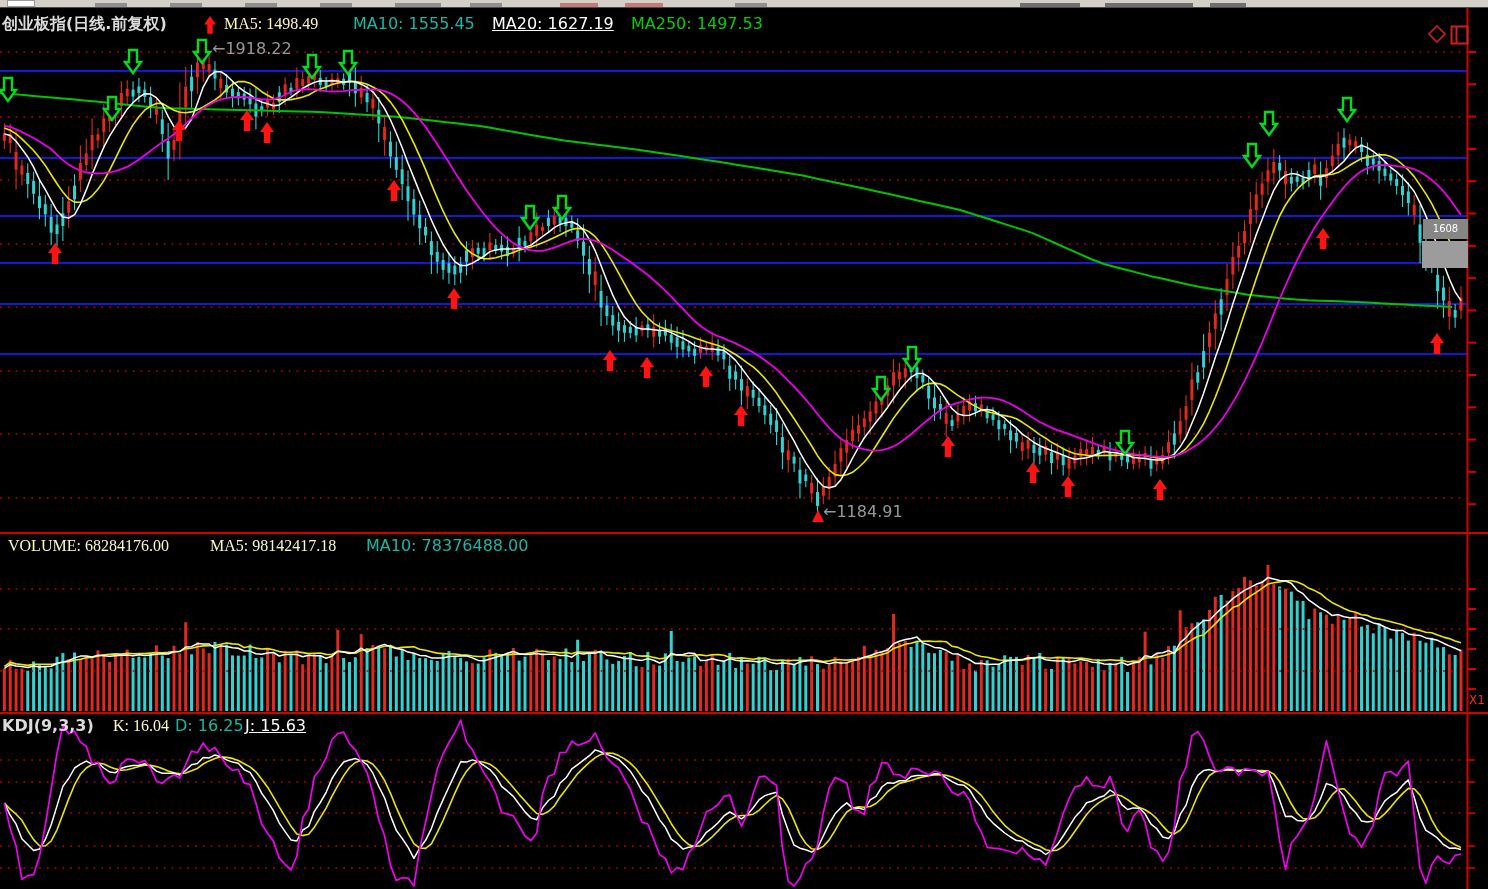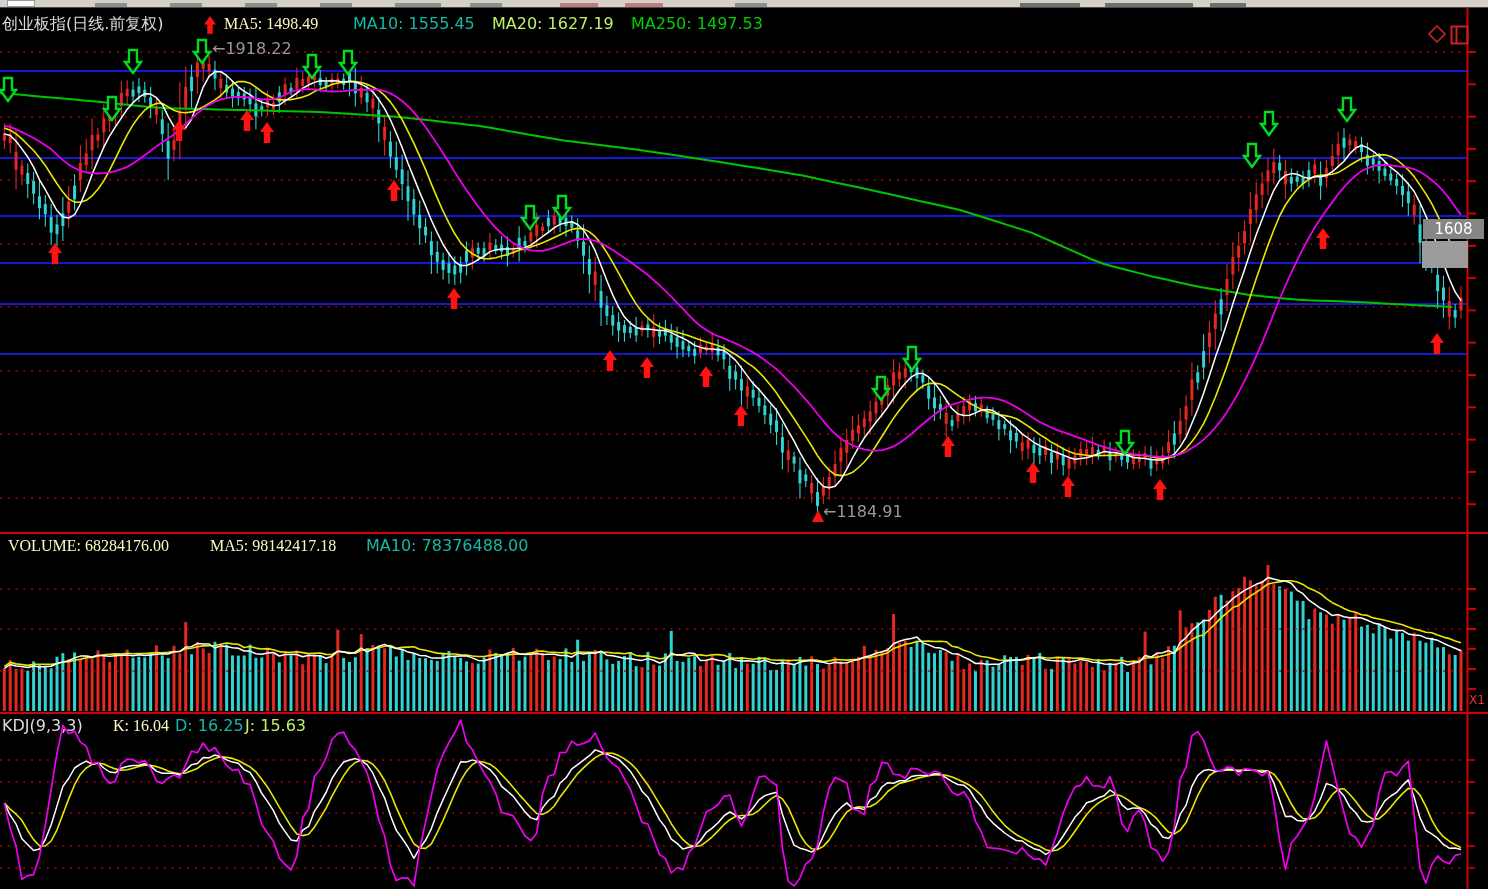--- a/index.html
+++ b/index.html
@@ -6,29 +6,29 @@
   .screen{position:relative;width:1488px;height:889px;background:#000;overflow:hidden;
           font-family:"DejaVu Sans",sans-serif;}
   .menubar{position:absolute;left:0;top:0;width:1488px;height:8px;background:#d4d0c8;
            border-bottom:1px solid #4a4a4a;box-sizing:border-box;z-index:5;}
   .mwhite{position:absolute;left:7px;top:0;width:28px;height:7px;background:#fbfbfb;border:1px solid #9a9a9a;box-sizing:border-box;}
   .mm{position:absolute;top:3px;height:4px;background:#8f8f8f;}
   .mm.red{background:#c47a7a;}
   .mm.dark{background:#6f6f6f;}
   svg#cv{position:absolute;left:0;top:0;z-index:1;}
   .t{position:absolute;font-size:16px;line-height:19px;white-space:pre;z-index:3;}
-  .c-sym{color:#dcdcdc;}
+  .c-sym{color:#dcdcdc;font-weight:bold;}
   .c-white{color:#fef9c3;font-family:Liberation Serif, serif;}
   .c-yellow{color:#14b8a6;}
-  .c-magenta{color:#bef264;}
+  .c-magenta{color:#ffffff;text-decoration:underline;}
   .c-green{color:#00d000;}
   .c-gray{color:#989898;}
   .c-red{color:#f03030;font-size:12px;}
-  .last-label{position:absolute;left:1423px;top:219px;width:61px;height:20px;background:#868686;
-              color:#ffffff;font-size:15px;text-align:center;line-height:20px;z-index:3;}
+  .last-label{position:absolute;left:1423px;top:219px;width:45px;height:20px;background:#868686;
+              color:#ffffff;font-size:10px;text-align:center;line-height:20px;z-index:3;}
   .last-box{position:absolute;left:1422px;top:241px;width:46px;height:27px;background:#9c9c9c;z-index:3;}
   .icon{position:absolute;z-index:6;}
 </style>
 </head>
 <body>
 
 <div class="screen">
 
   <div class="menubar">
     <div class="mwhite"></div>

